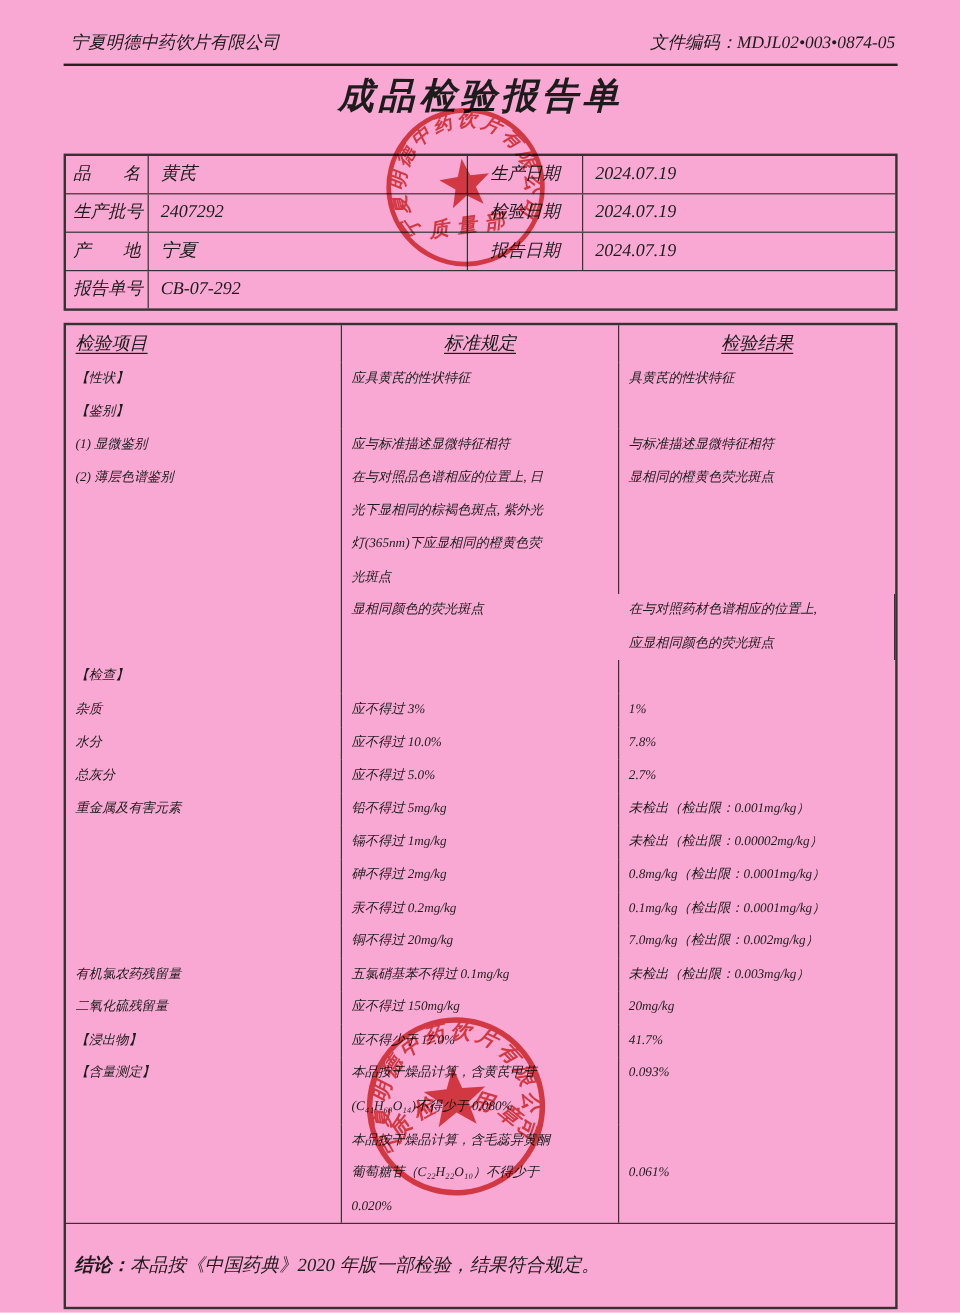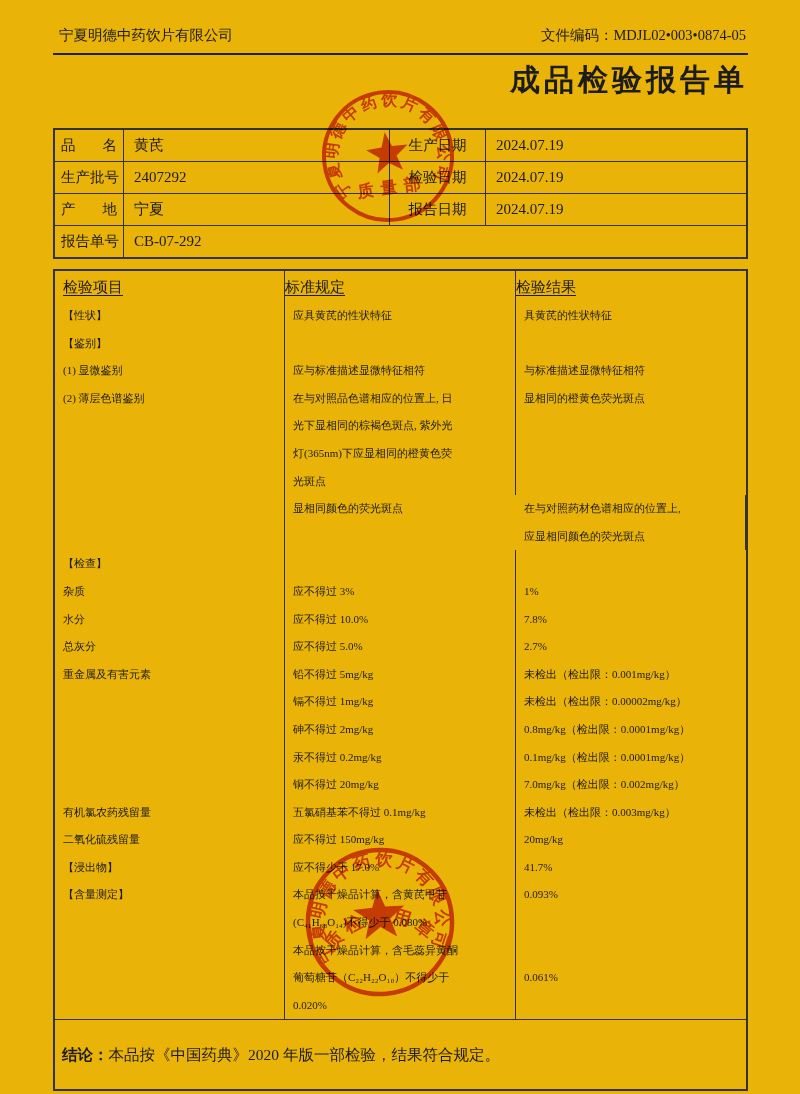--- a/index.html
+++ b/index.html
@@ -1,45 +1,45 @@
 <!DOCTYPE html>
 <html><head>
 <meta charset="utf-8">
 <style>
   html,body{margin:0;padding:0;background:#ffffff;}
-  .page{position:relative;width:800px;height:1094px;background:#eab308;overflow:hidden;
-        font-family:"Liberation Serif","DejaVu Serif",serif;color:#1c1c1c;}
+  .page{position:relative;width:800px;height:1094px;background:#f9a8d4;overflow:hidden;
+        font-family:"Liberation Serif","DejaVu Serif",serif;color:#1c1c1c;font-style:italic;}
   .content{padding:0 52px 0 53px;}
 
   
   .doc-header{display:flex;justify-content:space-between;align-items:flex-end;
               padding:26px 2px 8px 6px;border-bottom:2px solid #222;}
   .company{font-size:14.5px;}
   .doc-code{font-size:14.5px;}
 
-  .title{text-align:right;font-size:30px;font-weight:bold;letter-spacing:4px;margin-top:5px;}
+  .title{text-align:center;font-size:30px;font-weight:bold;letter-spacing:4px;margin-top:5px;}
 
   
   .info-table{margin-top:27px;border:2px solid #333;}
   .irow{display:grid;grid-template-columns:68px 266px 96px 1fr;border-bottom:1.5px solid #333;height:31px;}
   .irow:last-child{border-bottom:none;}
   .icell{line-height:31px;font-size:15px;padding:0 10px;white-space:nowrap;overflow:hidden;}
   .icell + .icell{border-left:1.5px solid #333;}
   .icell.jlabel{text-align:justify;text-align-last:justify;padding:0 6px;font-size:14.5px;}
   .icell.center{text-align:center;padding:0 4px;font-size:14.5px;}
   .icell.span{grid-column:2/5;}
 
   
   .main-table{margin-top:10px;border:2px solid #333;}
   .trow{display:grid;grid-template-columns:230px 231px 1fr;}
   .tc{padding-left:8px;}
   .tc1,.tc2{border-right:1.5px solid #333;}
   .line{height:27.6px;line-height:27.6px;font-size:11px;white-space:nowrap;}
   .trow.head .line{height:31px;line-height:33px;font-size:15px;}
-  .trow.head .tc2,.trow.head .tc3{padding-left:0;}
+  .trow.head .tc2,.trow.head .tc3{text-align:center;padding-left:0;}
   .ul{text-decoration:underline;text-underline-offset:3px;}
   .crow{border-top:1.5px solid #333;height:37px;line-height:37px;font-size:15.5px;padding:16px 7px;white-space:nowrap;}
   .crow .clabel{font-weight:bold;}
 
   
   .footer{position:relative;height:66px;margin-top:6px;font-size:15.5px;}
   .sig-label{position:absolute;top:8px;}
   .sig{position:absolute;}
   .sig path{fill:none;stroke:#222;stroke-width:2.2;stroke-linecap:round;stroke-linejoin:round;}
 

